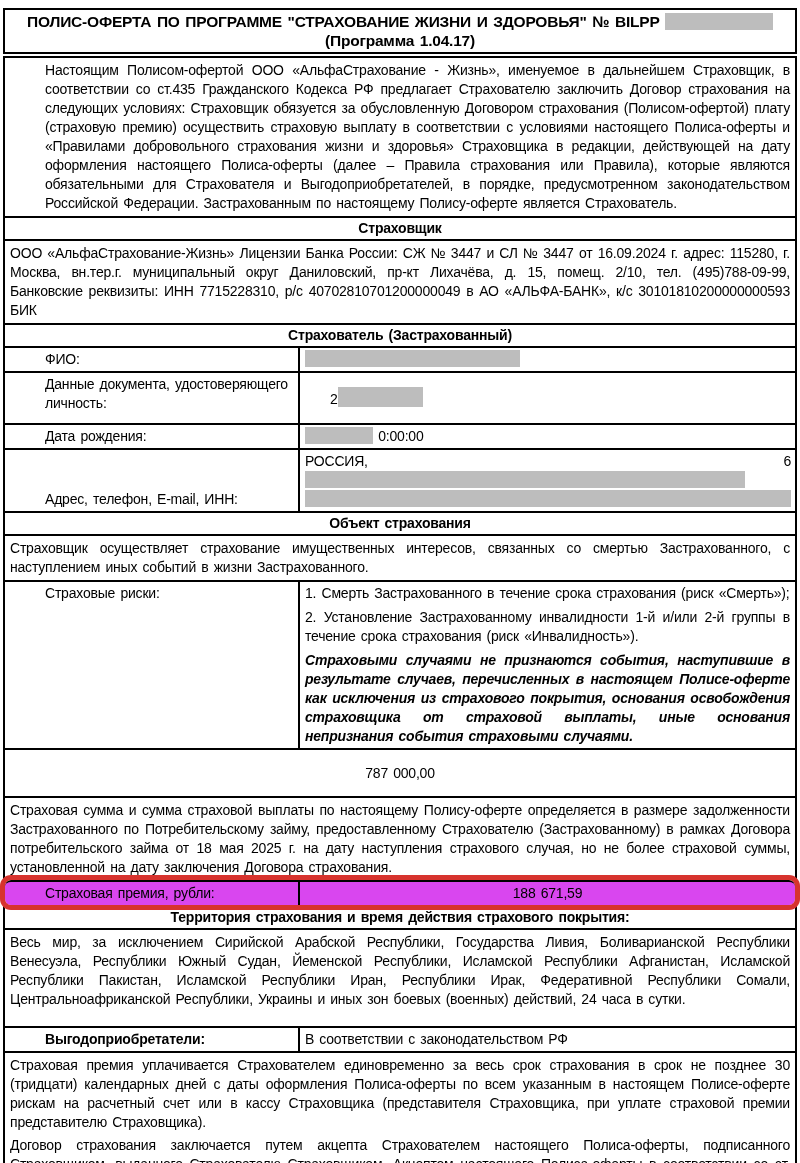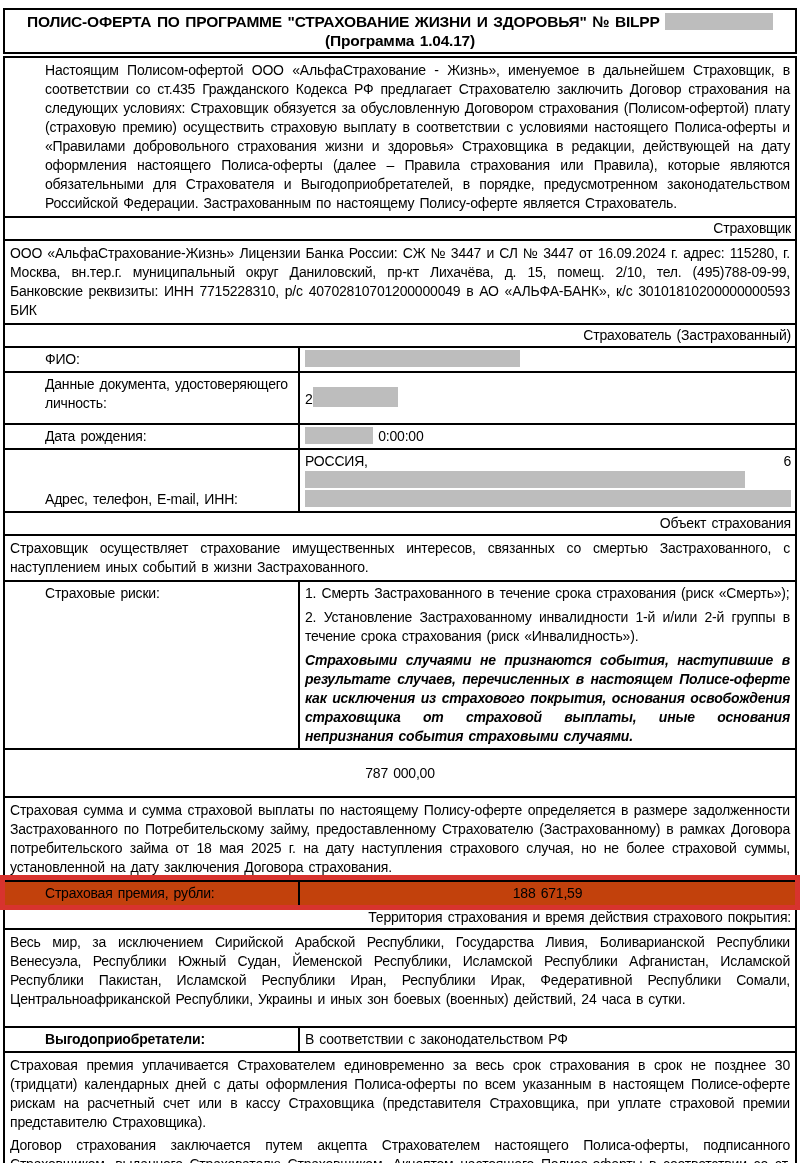--- a/index.html
+++ b/index.html
@@ -14,34 +14,34 @@
 
   .title-box {
     border:2px solid #000; text-align:center; font-weight:bold;
     font-size:15.5px; line-height:19px; padding:2px 6px; margin-bottom:2px;
   }
   .doc { border:2px solid #000; border-bottom-width:3px; }
 
   .par { padding:3px 5px; text-align:justify; border-top:2px solid #000; }
   .doc > :first-child { border-top:none;padding-left:40px; }
 
-  .hdr { border-top:2px solid #000; text-align:right; font-weight:normal; padding:1px 4px; }
+  .hdr { border-top:2px solid #000; text-align:center; font-weight:bold; padding:1px 4px; }
 
   .row { display:flex; border-top:2px solid #000; }
   .lbl { width:260px; flex:0 0 260px; border-right:2px solid #000; padding:2px 5px;margin-left:35px; }
   .val { flex:1; padding:2px 5px; text-align:justify; }
   .val.center { text-align:center; display:flex; align-items:center; justify-content:center; }
   .bold { font-weight:bold; }
 
   .redact { display:inline-block; background:#bdbdbd; height:17px; vertical-align:-3px; }
 
   .risk-item { margin-bottom:5px; }
   .excl { font-weight:bold; font-style:italic; line-height:19px; text-align:justify; }
 
-  .premium-row { position:relative; z-index:5; outline:5px solid #d7332e; background:#c2410c; }
+  .premium-row { position:relative; z-index:5; outline:5px solid #d7332e; background:#d946ef;border-radius:6px; }
 
   .val-line { display:block; }
 </style>
 </head>
 <body>
 
 <div class="page">
 
   <div class="title-box">
     <div><span>ПОЛИС-ОФЕРТА ПО ПРОГРАММЕ "СТРАХОВАНИЕ ЖИЗНИ И ЗДОРОВЬЯ" № BILPP</span> <span class="redact" style="width:108px;"></span></div>
@@ -55,21 +55,21 @@
     <div class="hdr">Страховщик</div>
     <div class="par" style="min-height:62px;">ООО «АльфаСтрахование-Жизнь» Лицензии Банка России: СЖ № 3447 и СЛ № 3447 от 16.09.2024 г. адрес: 115280, г. Москва, вн.тер.г. муниципальный округ Даниловский, пр-кт Лихачёва, д. 15, помещ. 2/10, тел. (495)788-09-99, Банковские реквизиты: ИНН 7715228310, р/с 40702810701200000049 в АО «АЛЬФА-БАНК», к/с 30101810200000000593 БИК</div>
 
     <div class="hdr">Страхователь (Застрахованный)</div>
 
     <div class="row">
       <div class="lbl">ФИО:</div>
       <div class="val"><span class="redact" style="width:215px;"></span></div>
     </div>
 
-    <div class="row" style="min-height:52px;">
+    <div class="row" style="min-height:52px;gap:25px;">
       <div class="lbl">Данные документа, удостоверяющего личность:</div>
       <div class="val" style="display:flex;align-items:center;">
           <span><span>2</span><span class="redact" style="width:85px;height:20px;"></span></span>
         </div>
     </div>
 
     <div class="row">
       <div class="lbl">Дата рождения:</div>
       <div class="val"><span class="redact" style="width:68px;"></span> <span>0:00:00</span></div>
     </div>

